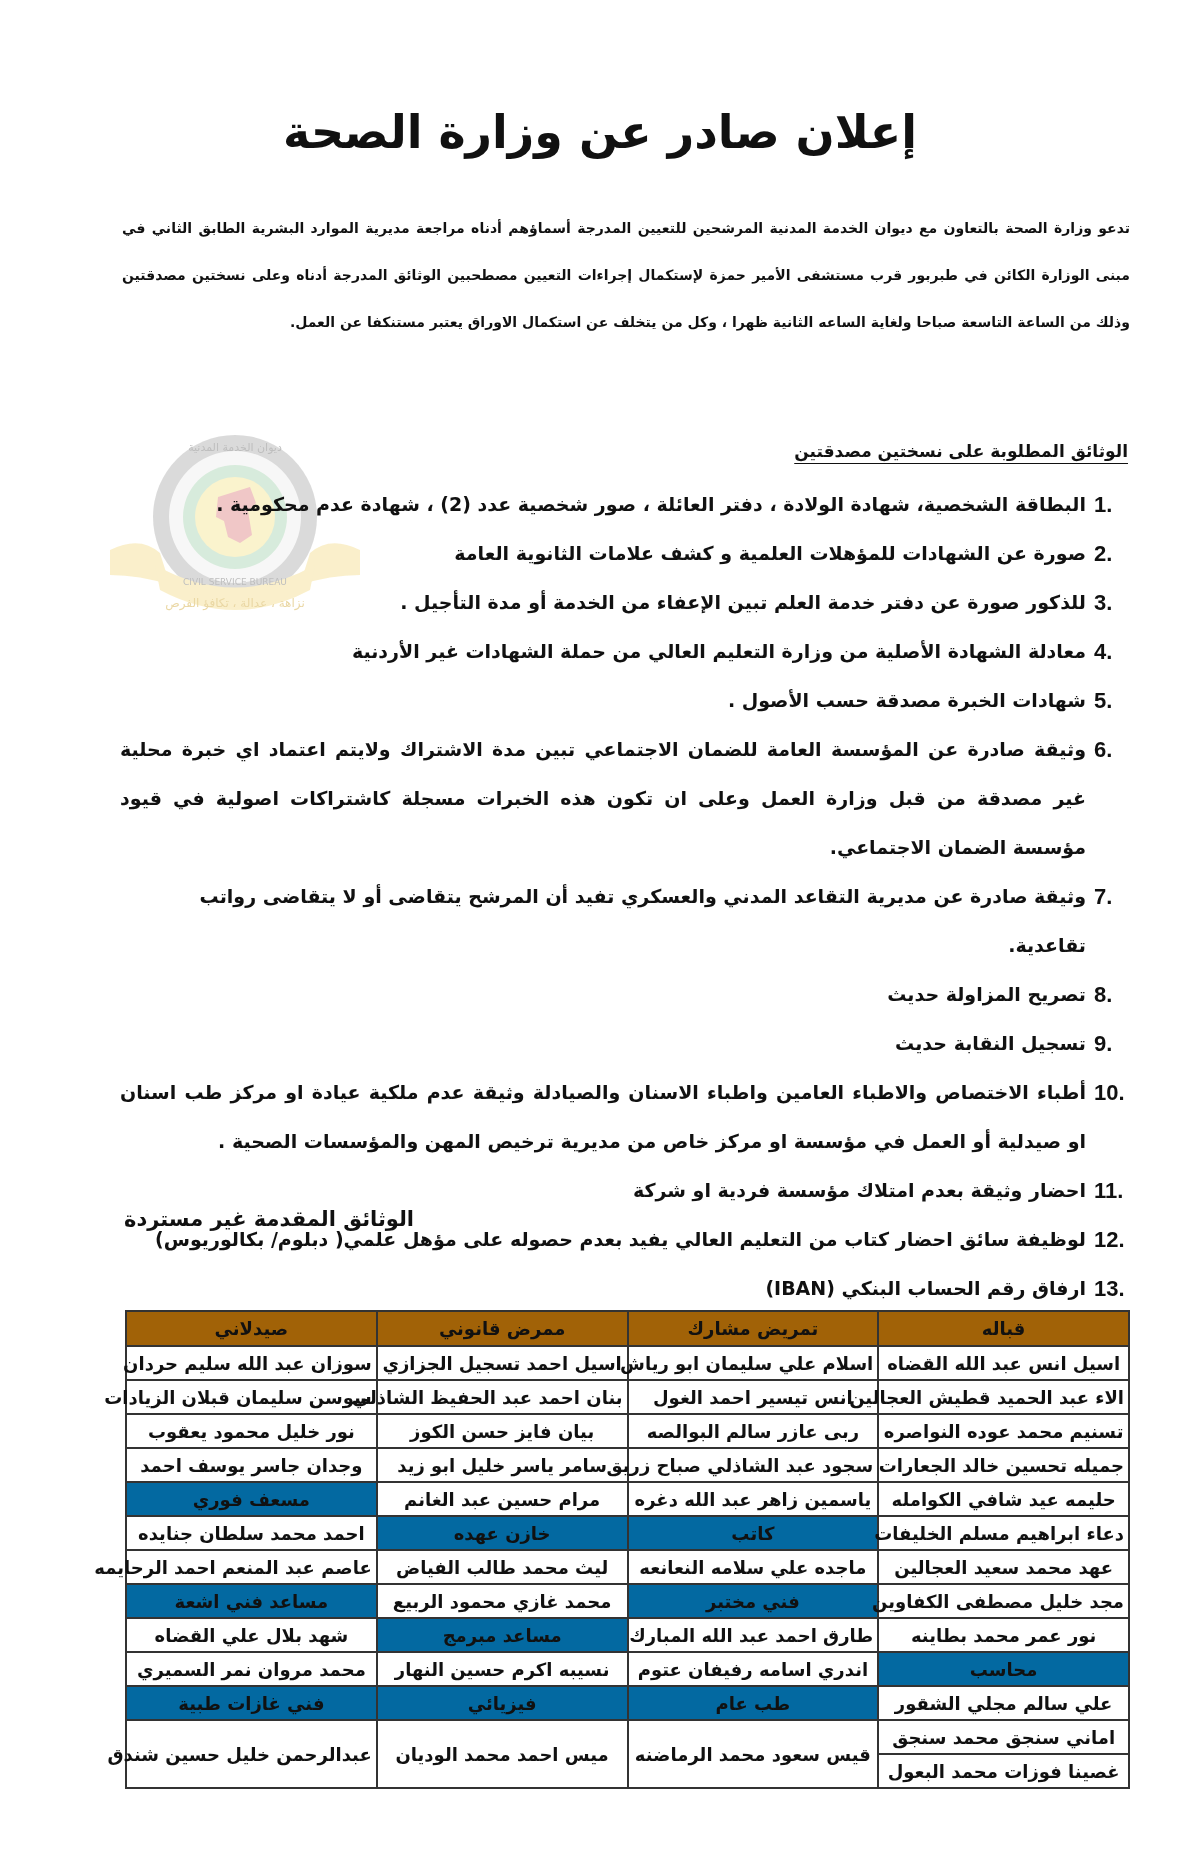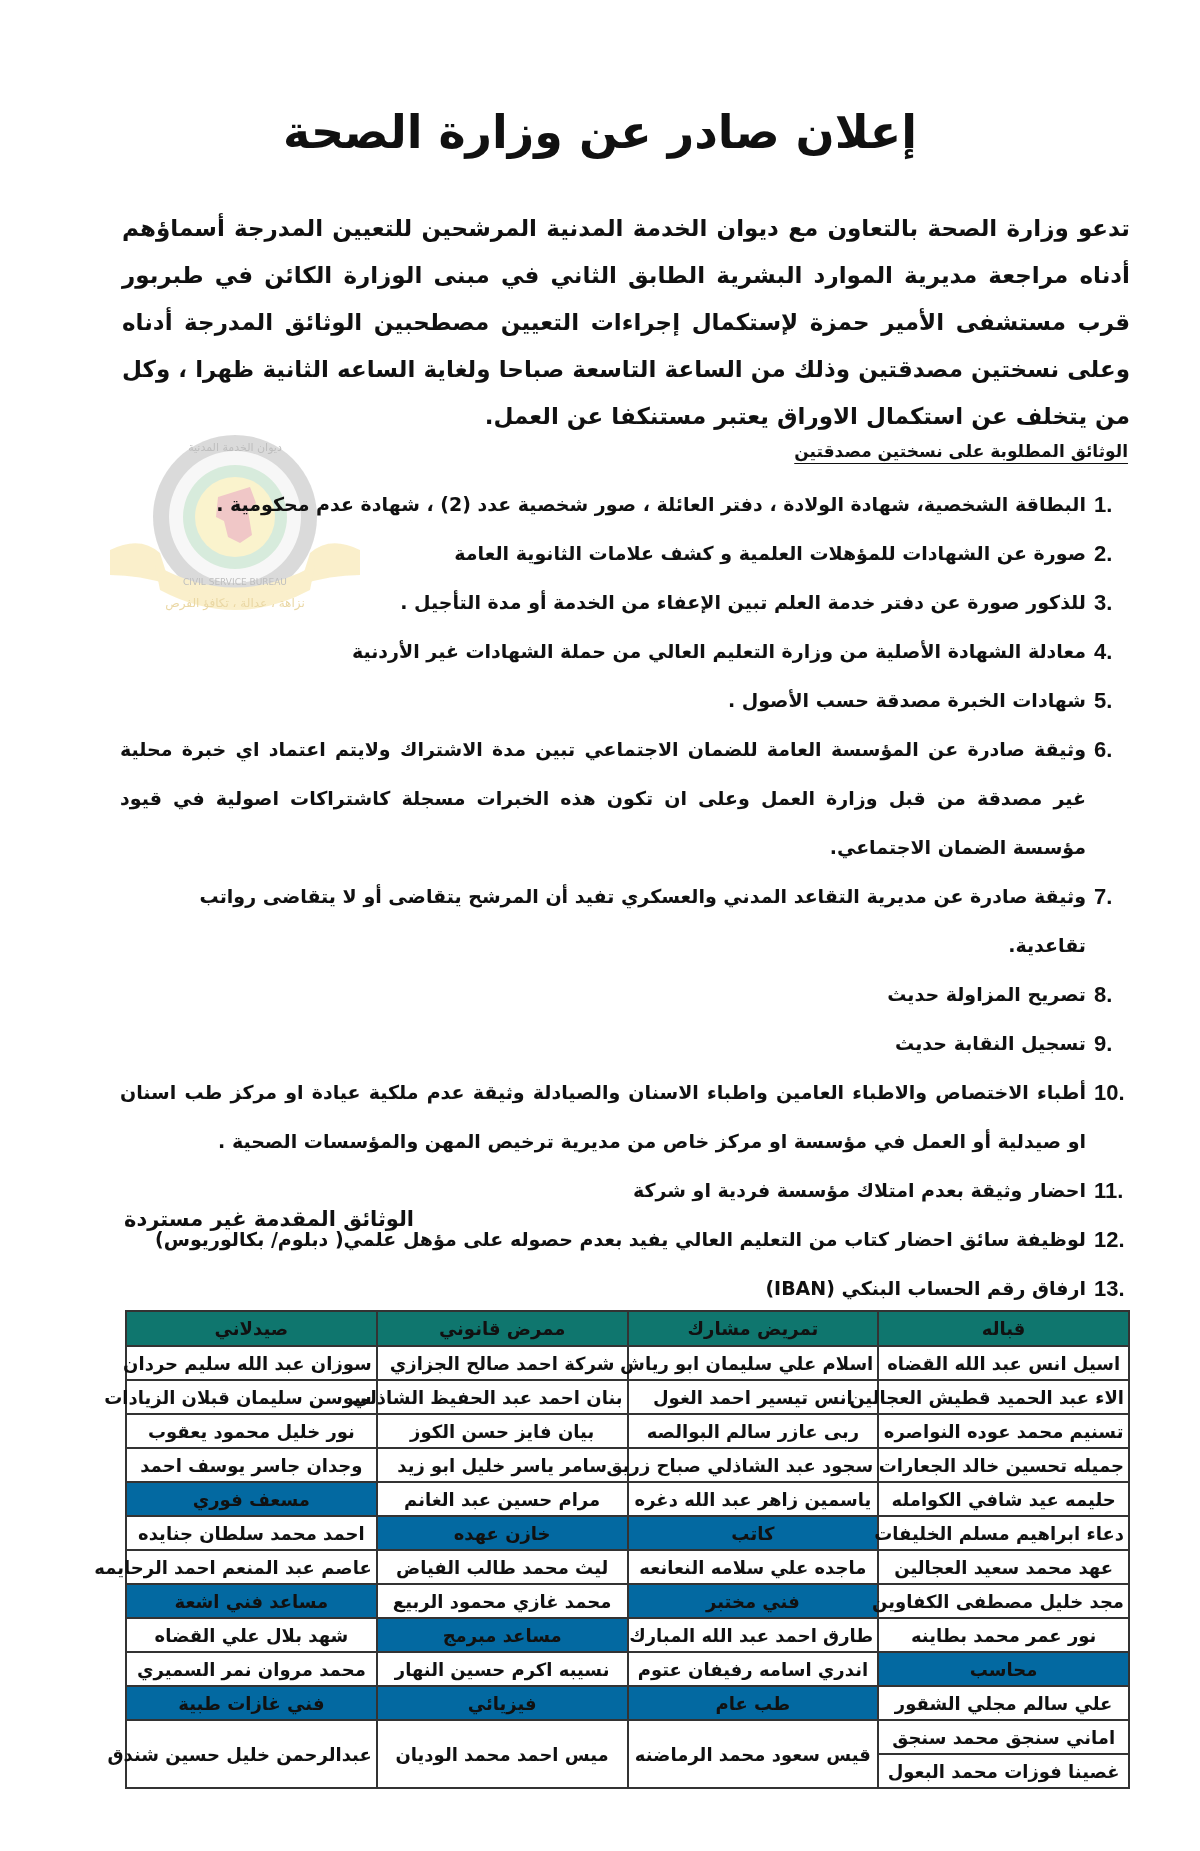--- a/index.html
+++ b/index.html
@@ -9,21 +9,21 @@
       color: #111;
     }
     .title {
       position: absolute; top: 62px; left: 0; width: 1200px;
       text-align: center; font-weight: bold; font-size: 46px;
       direction: rtl; letter-spacing: 0; margin-top: 43px;
     }
     .intro {
       position: absolute; top: 205px; left: 122px; width: 1008px;
       direction: rtl; text-align: justify; text-align-last: right;
-      font-weight: bold; font-size: 23px; line-height: 47px;
+      font-weight: bold; font-size: 14px; line-height: 47px;
     }
     .docs-heading {
       position: absolute; top: 441px; right: 72px;
       font-weight: bold; font-size: 17px; text-decoration: underline;
       text-underline-offset: 6px;
     }
     .req-list {
       position: absolute; top: 480px; right: 72px; width: 1008px;
       margin: 0; padding: 0; list-style: none; direction: rtl;
       font-weight: bold; font-size: 19px;
@@ -47,21 +47,21 @@
     }
     table.names {
       position: absolute; top: 1310px; left: 125px; width: 1005px;
       border-collapse: collapse; direction: rtl; table-layout: fixed;
       font-weight: bold; font-size: 18px;
     }
     table.names th, table.names td {
       border: 2px solid #333; text-align: center; padding: 0 4px;
       height: 32px; white-space: nowrap;
     }
-    table.names th { background: #0f766e; height: 33px; }
+    table.names th { background: #a16207; height: 33px; }
     table.names td.cat { background: #0369a1; }
   </style>
 </head>
 <body>
 
 <div class="title">إعلان صادر عن وزارة الصحة</div>
 
 <div class="intro">تدعو وزارة الصحة بالتعاون مع ديوان الخدمة المدنية المرشحين للتعيين المدرجة أسماؤهم أدناه مراجعة مديرية الموارد البشرية الطابق الثاني في مبنى الوزارة الكائن في طبربور قرب مستشفى الأمير حمزة لإستكمال إجراءات التعيين مصطحبين الوثائق المدرجة أدناه وعلى نسختين مصدقتين وذلك من الساعة التاسعة صباحا ولغاية الساعه الثانية ظهرا ، وكل من يتخلف عن استكمال الاوراق  يعتبر مستنكفا عن العمل.</div>
 
 <div class="docs-heading">الوثائق المطلوبة على نسختين مصدقتين</div>
@@ -151,21 +151,21 @@
       <th>قباله</th>
       <th>تمريض مشارك</th>
       <th>ممرض قانوني</th>
       <th>صيدلاني</th>
     </tr>
   </thead>
   <tbody id="table-body">
       <tr>
         <td>اسيل انس عبد الله القضاه</td>
         <td>اسلام علي سليمان ابو رياش</td>
-        <td>شركة احمد صالح الجزازي</td>
+        <td>اسيل احمد تسجيل الجزازي</td>
         <td>سوزان عبد  الله سليم حردان</td>
       </tr>
       <tr>
         <td>الاء عبد الحميد قطيش العجالين</td>
         <td>انس تيسير احمد الغول</td>
         <td>بنان احمد عبد الحفيظ الشاذلي</td>
         <td>سوسن سليمان قبلان الزيادات</td>
       </tr>
       <tr>
         <td>تسنيم محمد عوده النواصره</td>

